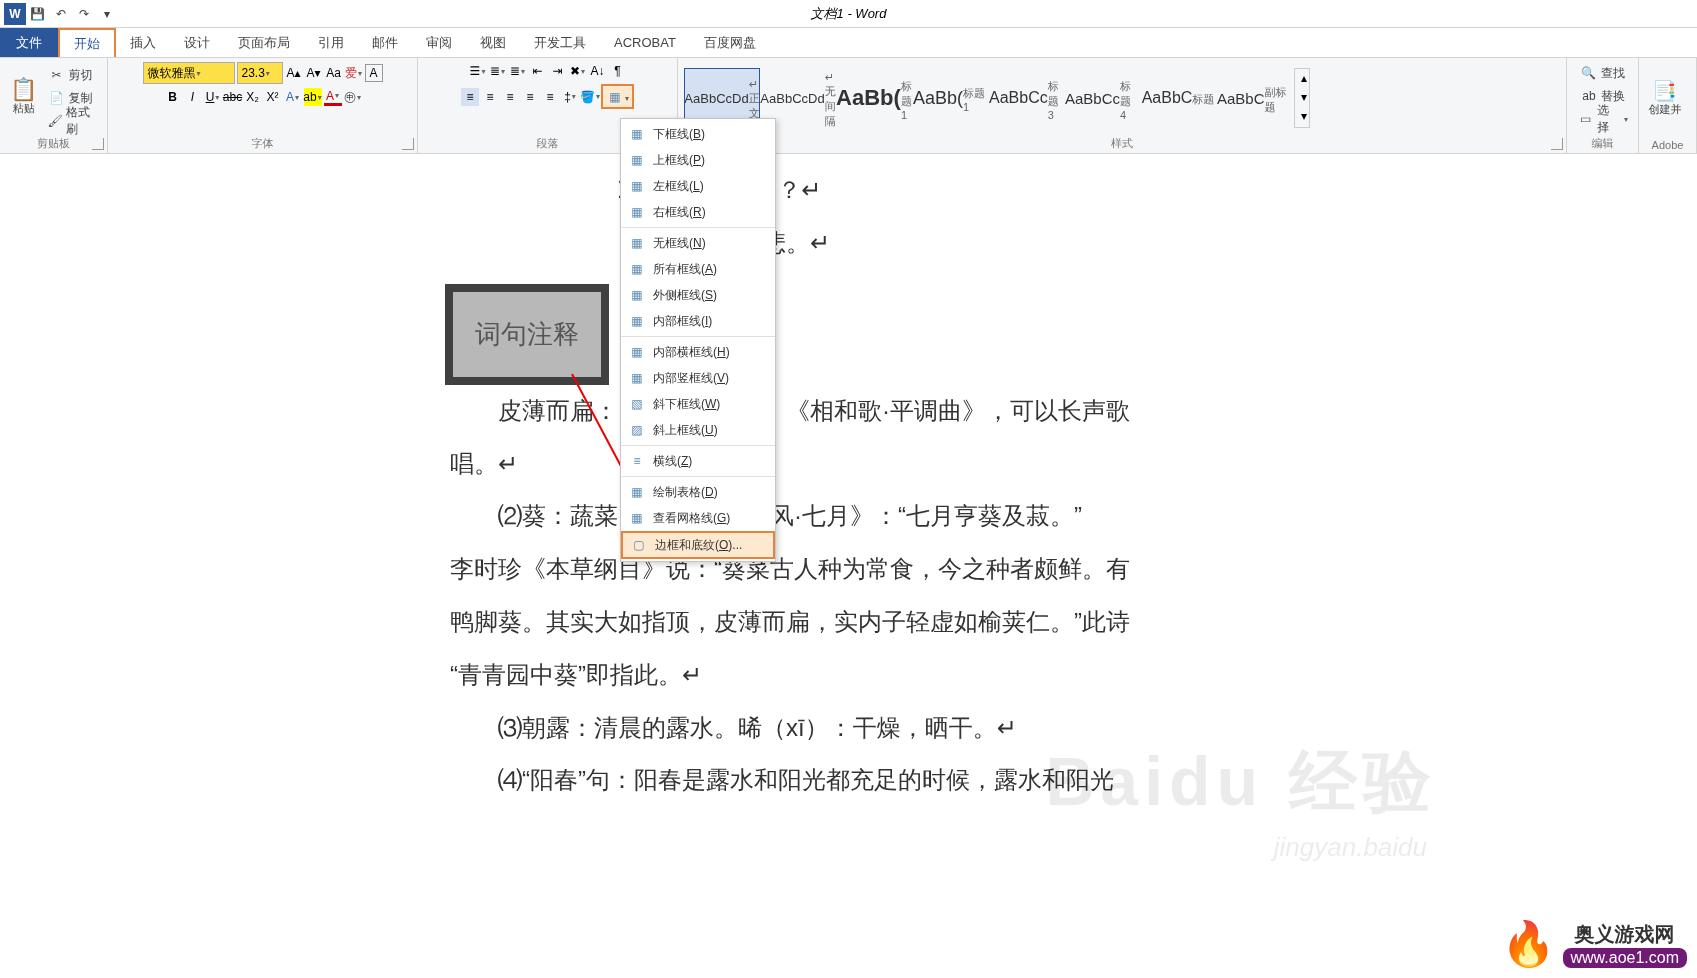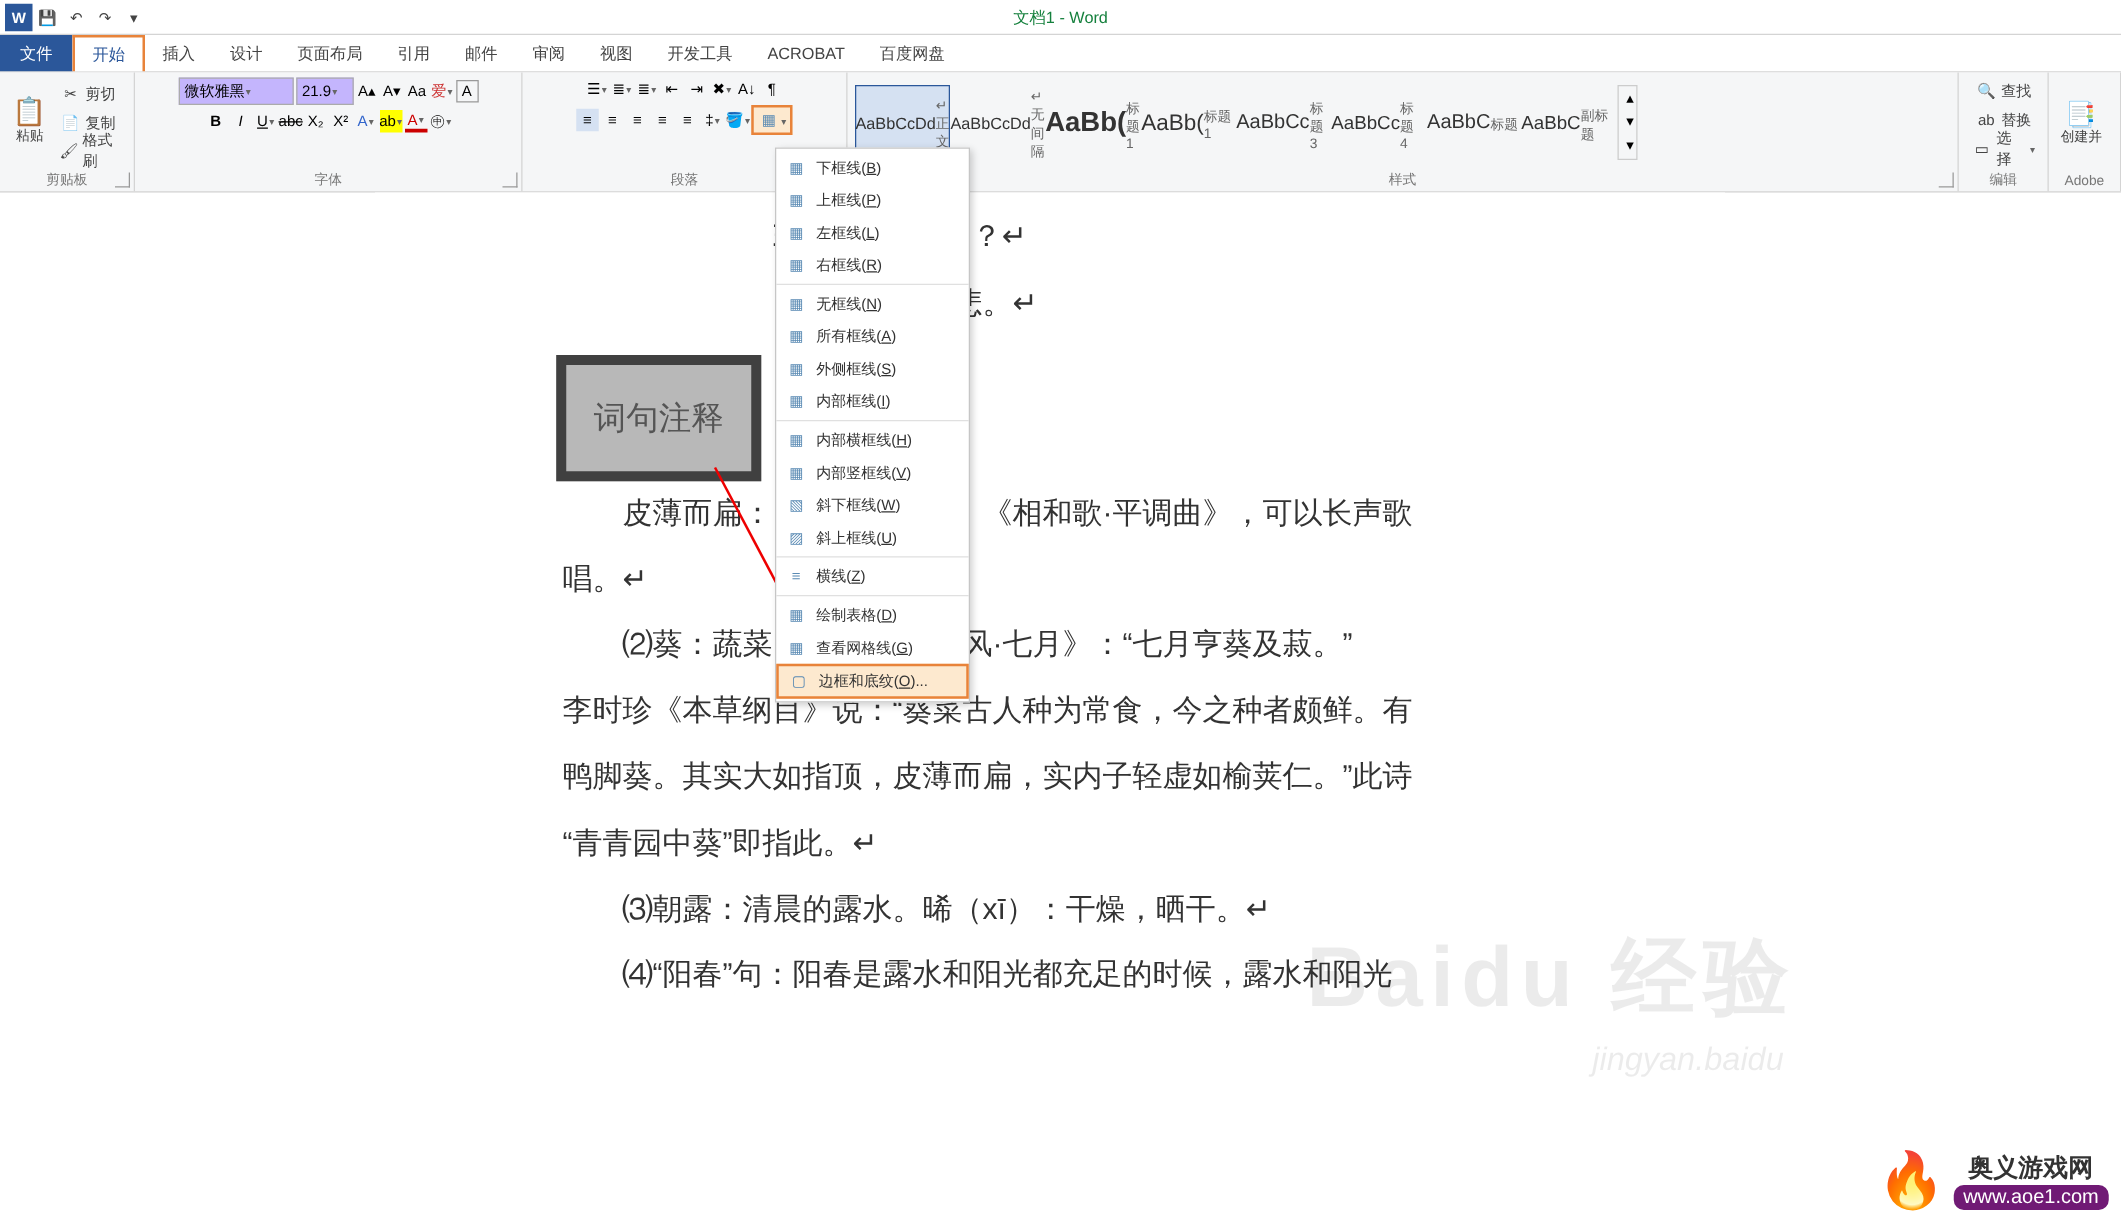--- a/index.html
+++ b/index.html
@@ -3,38 +3,38 @@
 <meta charset="utf-8">
 <style>
 * { margin:0; padding:0; box-sizing:border-box; font-family:"Microsoft YaHei","微软雅黑",Arial,sans-serif; }
 body { background:#fff; width:1697px; height:978px; overflow:hidden; position:relative; }
 
 
 .titlebar { height:28px; background:#fff; display:flex; align-items:center; border-bottom:1px solid #d4d4d4; }
 .titlebar .qa { display:flex; gap:1px; margin-left:4px; }
 .qa .icon { width:22px; height:22px; display:flex; align-items:center; justify-content:center; font-size:12px; color:#444; }
 .qa .word { background:#2b579a; color:#fff; font-weight:bold; font-size:12px; }
-.titlebar .title { position:absolute; left:50%; transform:translateX(-50%); font-size:13px; color:#15803d; }
+.titlebar .title { position:absolute; left:50%; transform:translateX(-50%); font-size:13px; color:#000000;font-style:italic; }
 
 
 .tabs { height:30px; display:flex; align-items:stretch; background:#fff; border-bottom:1px solid #d4d4d4; }
 .tab-file { background:#2b579a; color:#fff; padding:0 16px; display:flex; align-items:center; font-size:13px; cursor:pointer; }
 .tab { padding:0 14px; display:flex; align-items:center; font-size:13px; color:#444; cursor:pointer; }
 .tab.active { background:#fff; border:2px solid #e8833a; border-bottom:none; color:#2b579a; }
 
 
 .ribbon { height:96px; background:#f5f6f7; border-bottom:1px solid #d4d4d4; display:flex; align-items:stretch; }
 .group { border-right:1px solid #d4d4d4; display:flex; flex-direction:column; justify-content:space-between; padding:4px 6px 2px; position:relative; }
 .group-label { font-size:11px; color:#777; text-align:center; padding-top:2px; }
 .group-body { display:flex; align-items:center; gap:2px; flex:1; }
 .btn-lg { width:40px; display:flex; flex-direction:column; align-items:center; font-size:11px; color:#444; gap:2px; cursor:pointer; }
 .btn-sm { height:22px; padding:0 4px; display:flex; align-items:center; font-size:12px; color:#444; gap:3px; cursor:pointer; }
 .col { display:flex; flex-direction:column; gap:1px; }
 .row { display:flex; align-items:center; gap:2px; }
-.sel { height:22px; border:1px solid #ababab; background:#c4b5fd; font-size:12px; padding:0 4px; display:flex; align-items:center; }
+.sel { height:22px; border:1px solid #ababab; background:#fde047; font-size:12px; padding:0 4px; display:flex; align-items:center; }
 .ico { width:18px; height:18px; display:inline-flex; align-items:center; justify-content:center; font-size:12px; }
 .dd::after { content:"▾"; font-size:8px; margin-left:1px; color:#666; }
 
 
 .borders-btn { border:2px solid #e8833a; background:#fde9cf; padding:1px 3px; }
 
 
 .styles { display:flex; gap:0; }
 .style-item { width:76px; height:60px; border:1px solid transparent; display:flex; flex-direction:row; align-items:center; justify-content:center; cursor:pointer; }
 .style-item.sel-st { border:1px solid #2b579a; background:#d5e1f2; }
@@ -127,21 +127,21 @@
       </div>
     </div>
     <div class="group-label">剪贴板</div>
     <span class="launcher"></span>
   </div>
 
   <div class="group" style="width:310px">
     <div class="group-body col" style="gap:4px">
       <div class="row">
         <div class="sel dd" style="width:92px">微软雅黑</div>
-        <div class="sel dd" style="width:46px">21.9</div>
+        <div class="sel dd" style="width:46px">23.3</div>
         <span class="ico">A▴</span>
         <span class="ico">A▾</span>
         <span class="ico">Aa</span>
         <span class="ico dd" style="color:#c33">爱</span>
         <span class="ico" style="border:1px solid #999">A</span>
       </div>
       <div class="row">
         <span class="ico">
             <b>B</b>
           </span>

